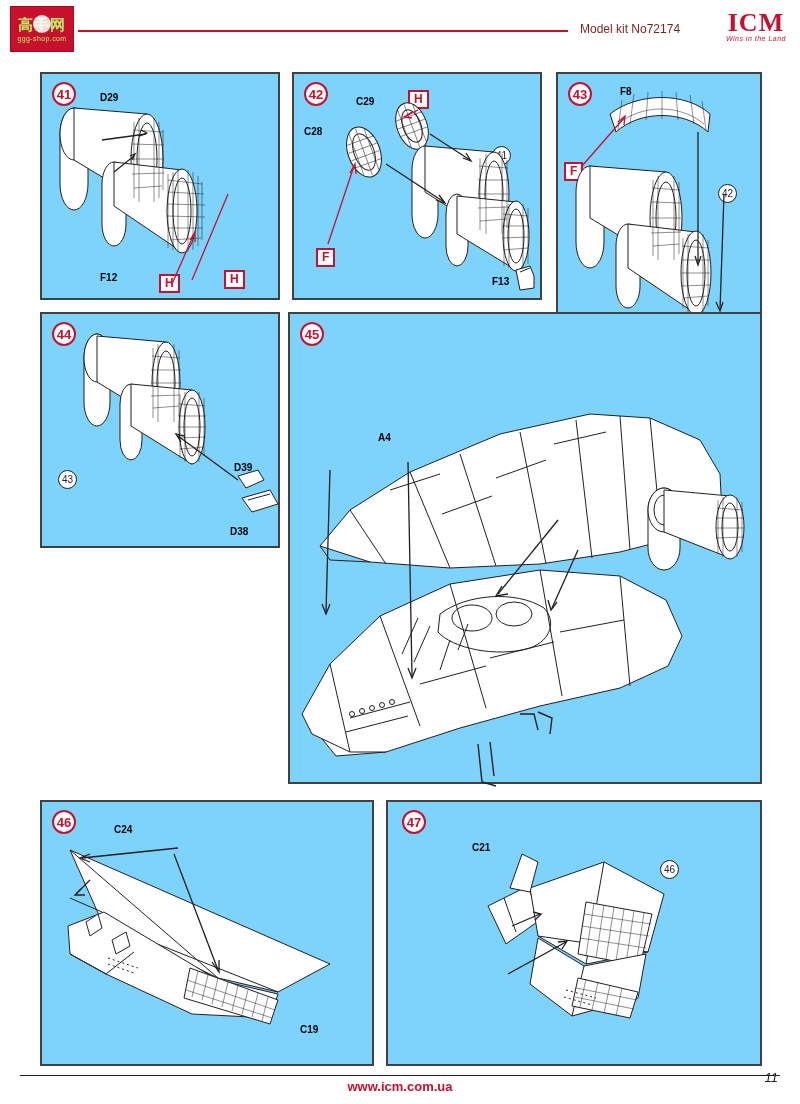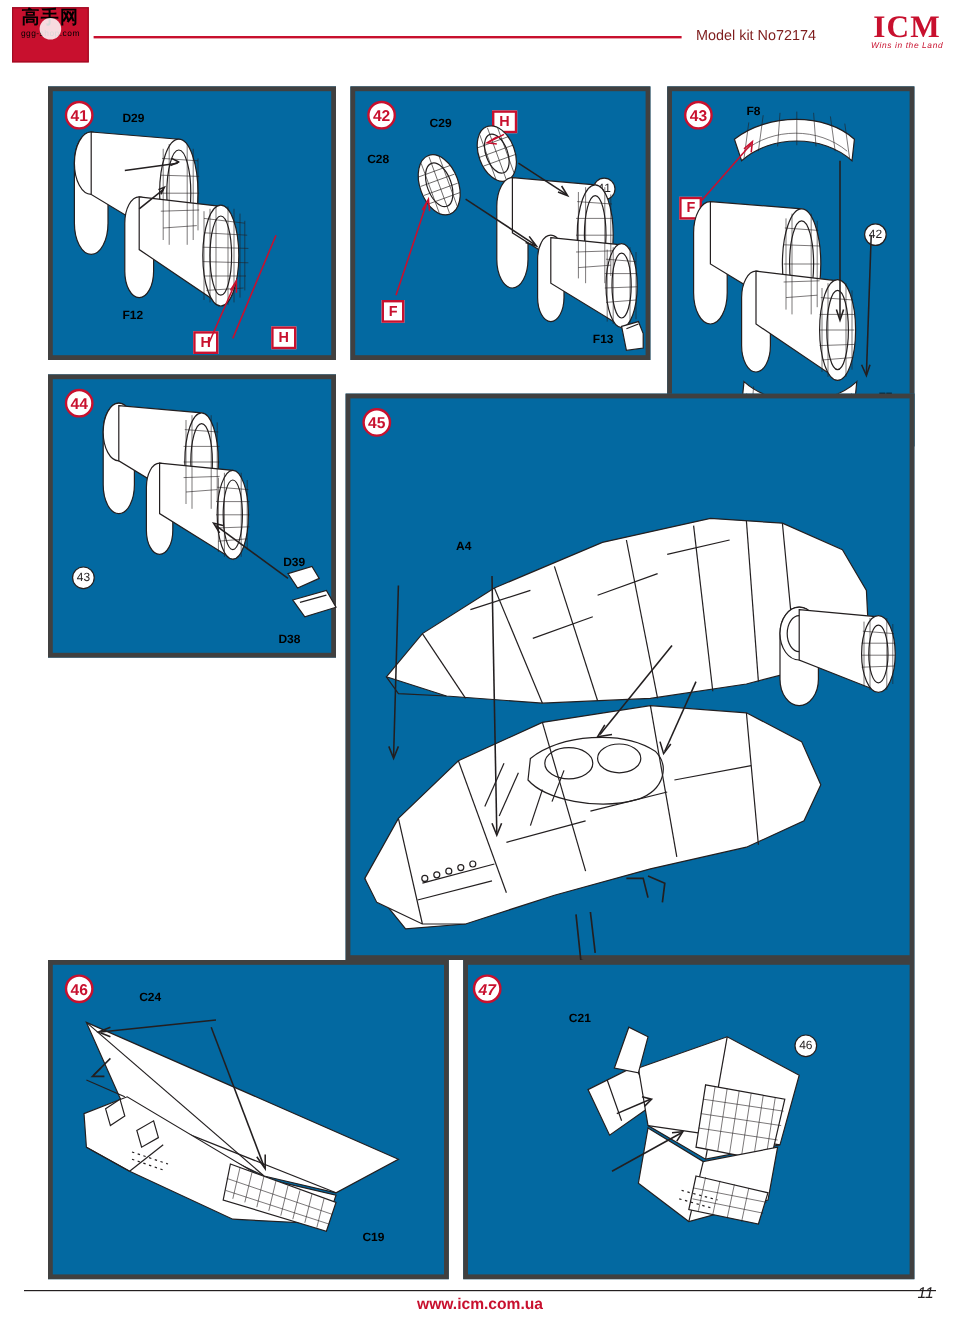--- a/index.html
+++ b/index.html
@@ -24,21 +24,22 @@
   }
   .logo-box {
     position: absolute;
     left: 10px; top: 6px;
     width: 62px; height: 44px;
     background: #c8102e;
     border: 1px solid #a00a22;
     display: flex;
     flex-direction: column;
     align-items: center;
-    color: #000000;
+    justify-content: center;
+    color: #bef264;
   }
   .logo-cn {
     font-size: 15px;
     font-weight: bold;
     letter-spacing: 1px;
     line-height: 16px;
   }
   .logo-url {
     font-size: 7px;
     letter-spacing: 0.4px;
@@ -80,22 +81,22 @@
     font-size: 7px;
     color: #c8102e;
     letter-spacing: .5px;
     font-style: italic;
     margin-top: -3px;
   }
 
   
   .panel {
     position: absolute;
-    border: 4px solid #404040;
-    background: #0369a1;
+    border: 2px solid #404040;
+    background: #7dd3fc;
     box-sizing: border-box;
   }
   .step-num {
     position: absolute;
     width: 24px; height: 24px;
     border-radius: 50%;
     border: 2px solid #c8102e;
     color: #c8102e;
     font-size: 13px;
     font-weight: bold;
@@ -181,21 +182,21 @@
   <div class="kit-no">Model kit No72174</div>
   <div class="icm-logo">
     <div class="icm-main">ICM</div>
     <div class="icm-sub">Wins in the Land</div>
   </div>
 </div>
 
 <div class="panel" style="left:40px; top:72px; width:240px; height:228px;">
   <div class="step-num" style="left:10px; top:8px;">41</div>
   <div class="part-label" style="left:58px; top:18px;">D29</div>
-  <div class="part-label" style="left:58px; top:182px;">F12</div>
+  <div class="part-label" style="left:58px; top:198px;">F12</div>
   <div class="marker-box" style="left:117px; top:200px;">H</div>
 
   <svg width="240" height="228" viewBox="0 0 240 228">
 
     <path class="lnf" d="M18,60 L18,110 A 14,26 0 0 0 46,110 L46,60 A 14,26 0 0 0 18,60 Z"></path>
     <ellipse class="lnf" cx="32" cy="60" rx="14" ry="26"></ellipse>
     <path class="lnf" d="M32,34 L105,40 L105,130 L32,86 Z"></path>
     <ellipse class="lnf" cx="105" cy="85" rx="16" ry="45"></ellipse>
     <ellipse class="ln" cx="105" cy="85" rx="10" ry="36"></ellipse>
 
@@ -440,21 +441,21 @@
 
     <path class="lnf" d="M196,162 L216,156 L222,166 L204,174 Z"></path>
     <path class="lnf" d="M200,184 L228,176 L236,190 L210,198 Z"></path>
     <path class="ln" d="M206,186 L228,180"></path>
 
     <path class="arrow-blk" d="M196,166 L136,122"></path>
     <path class="arrow-blk" d="M142,122 L134,120 L139,128"></path>
   </svg>
 </div>
 
-<div class="panel" style="left:288px; top:312px; width:474px; height:472px;margin-top:16px;">
+<div class="panel" style="left:288px; top:312px; width:474px; height:472px;">
   <div class="step-num" style="left:10px; top:8px;">45</div>
   <div class="part-label" style="left:88px; top:118px;">A4</div>
   <div class="ref-num" style="left:392px; top:148px;">44</div>
   <div class="ref-num" style="left:222px; top:378px;">40</div>
 
   <svg width="474" height="472" viewBox="0 0 474 472">
 
     <path class="lnf" d="M30,232 L60,196 L120,158 L210,120 L300,100 L360,104 L410,126 L430,160 L432,200
                          L400,220 L330,238 L250,250 L160,254 L80,248 Z"></path>
     <path class="ln" d="M120,158 L160,254"></path>
@@ -577,21 +578,21 @@
     <path class="arrow-blk" d="M136,46 L40,56"></path>
     <path class="arrow-blk" d="M48,52 L38,56 L48,60"></path>
     <path class="arrow-blk" d="M132,52 L176,168"></path>
     <path class="arrow-blk" d="M170,160 L177,170 L177,158"></path>
     <path class="arrow-blk" d="M48,78 L34,92"></path>
     <path class="arrow-blk" d="M40,86 L33,93 L43,93"></path>
   </svg>
 </div>
 
 <div class="panel" style="left:386px; top:800px; width:376px; height:266px;">
-  <div class="step-num" style="left:4px; top:8px;font-style:italic;">47</div>
+  <div class="step-num" style="left:14px; top:8px;">47</div>
   <div class="part-label" style="left:84px; top:40px;">C21</div>
   <div class="ref-num" style="left:272px; top:58px;">46</div>
 
   <svg width="376" height="266" viewBox="0 0 376 266">
 
     <path class="lnf" d="M100,104 L140,84 L152,118 L118,142 Z"></path>
     <path class="ln" d="M116,96 L128,130"></path>
 
     <path class="lnf" d="M142,86 L216,60 L276,92 L260,150 L198,162 L150,134 Z"></path>
     <path class="ln" d="M216,60 L198,162"></path>

